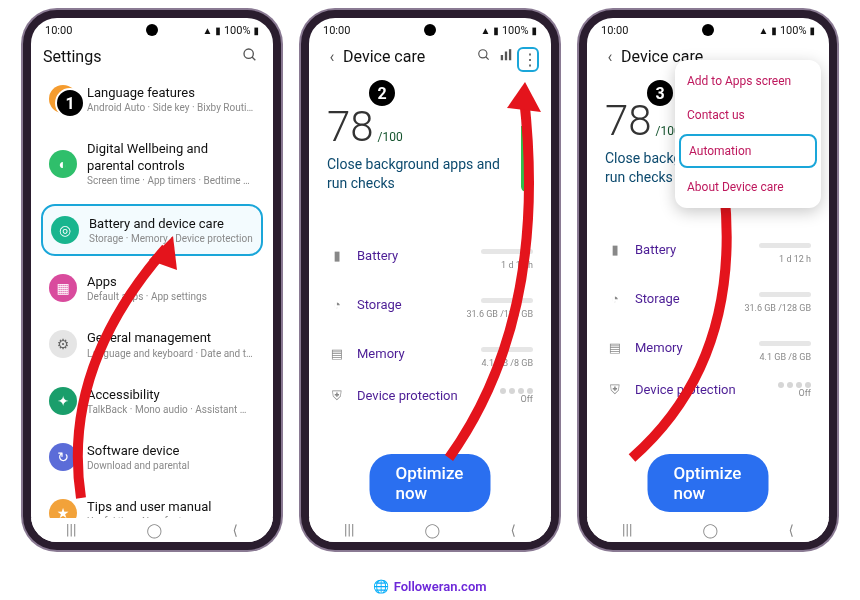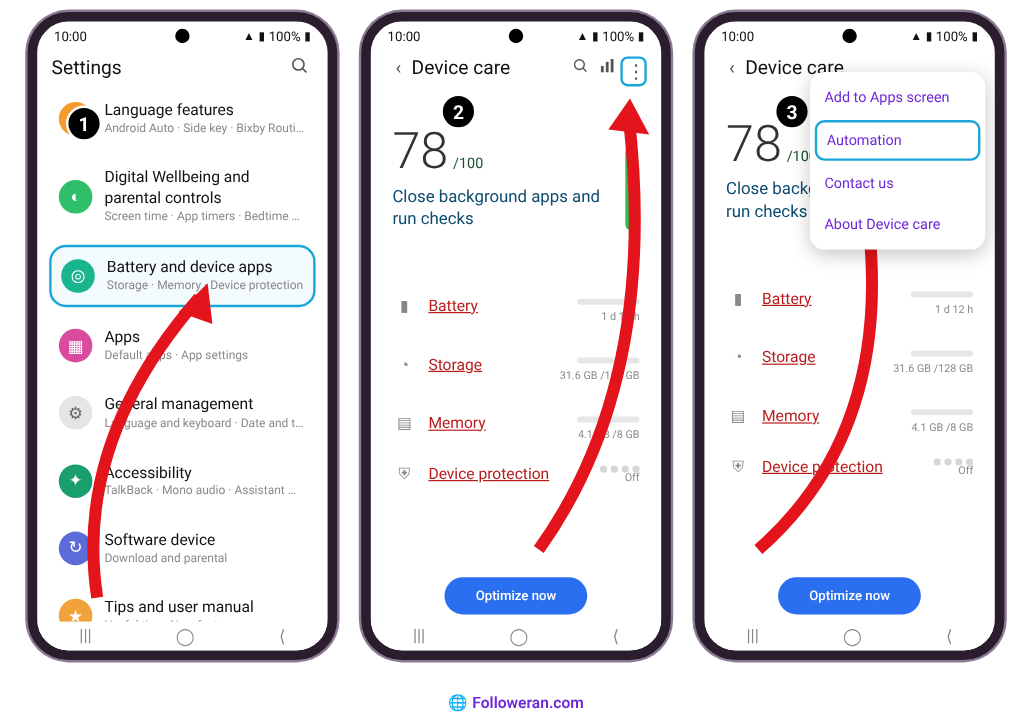--- a/index.html
+++ b/index.html
@@ -24,33 +24,33 @@
   .sep { height: 8px; }
   .score-block { padding: 22px 8px 8px; display: flex; align-items: flex-start; }
   .score-txt { flex: 1; }
   .score-num { font-size: 42px; font-weight: 300; color: #333; display: inline-block; }
   .score-den { font-size: 12px; color: #14532d; text-align: right; }
   .score-msg { font-size: 14px; color: #0c4a6e; line-height: 1.35; margin-top: 4px; }
   .score-bar { width: 10px; height: 84px; background: #e9e9e9; border-radius: 6px; position: relative; overflow: hidden; margin-top: 6px; margin-right: 2px; }
   .score-fill { position: absolute; bottom: 0; left: 0; right: 0; background: #2fbf4b; border-radius: 0 0 6px 6px; }
   .stat-row { display: flex; align-items: center; padding: 10px 8px; }
   .stat-row .sic { width: 20px; text-align: center; color: #888; margin-right: 10px; font-size: 13px; }
-  .stat-row .slabel { flex: 1; font-size: 13px; color: #b91c1c; text-decoration: underline; }
+  .stat-row .slabel { flex: 1; font-size: 13px; color: #4c1d95; }
   .stat-row .sval { text-align: right; }
   .stat-row .sval .small { font-size: 9px; color: #8a8a8a; display: block; }
   .prog { width: 52px; height: 5px; background: #e6e6e6; border-radius: 3px; overflow: hidden; margin-bottom: 2px; display: inline-block; }
   .prog .fill { height: 100%; background: #2fbf4b; }
   .dots4 { display: flex; gap: 3px; justify-content: flex-end; }
   .dots4 span { width: 6px; height: 6px; border-radius: 50%; background: #d6d6d6; }
-  .opt-btn { position: absolute; bottom: 30px; left: 50%; transform: translateX(-50%); background: #2a6ff0; color: #fff; font-size: 11px; font-weight: 500; padding: 9px 26px; border-radius: 22px; }
+  .opt-btn { position: absolute; bottom: 30px; left: 50%; transform: translateX(-50%); background: #2a6ff0; color: #fff; font-size: 17px; font-weight: 500; padding: 9px 26px; border-radius: 22px; }
   .navbar { position: absolute; bottom: 0; left: 0; right: 0; height: 24px; display: flex; justify-content: space-around; align-items: center; color: #888; font-size: 14px; background: #fff; }
   .step-badge { position: absolute; width: 30px; height: 30px; background: #000; color: #fff; border-radius: 50%; display: flex; align-items: center; justify-content: center; font-size: 16px; font-weight: 700; z-index: 10; border: 2px solid #fff; }
   .more-hl { border: 2px solid #1aa6d9; border-radius: 6px; padding: 1px 3px; }
   .popup { position: absolute; top: 42px; right: 8px; background: #fff; border-radius: 12px; box-shadow: 0 4px 16px rgba(0,0,0,0.22); padding: 4px 0; z-index: 20; width: 146px; }
-  .popup .item { padding: 10px 12px; font-size: 12px; color: #6d28d9; }
+  .popup .item { padding: 10px 12px; font-size: 12px; color: #be185d; }
   .popup .item.hl { border: 2px solid #1aa6d9; border-radius: 8px; margin: 2px 4px; padding: 8px 8px; }
   .arrow { position: absolute; z-index: 9; pointer-events: none; }
   .footer { position: absolute; bottom: 6px; left: 0; right: 0; text-align: center; font-size: 13px; font-weight: 600; color: #6d28d9; }
   .footer .globe { display: inline-block; margin-right: 4px; }
 </style>
 </head>
 <body>
 
 <div class="stage">
 
@@ -88,21 +88,21 @@
         <div class="ic" style="background:#2fbf6b;color:#fff">◐</div>
         <div class="txt">
             <div class="ttl">Digital Wellbeing and parental controls</div>
             <div class="sub">Screen time · App timers · Bedtime mode</div>
           </div>
       </div>
       <div class="card-gap"></div>
       <div class="row hl">
         <div class="ic" style="background:#19b58e;color:#fff">◎</div>
         <div class="txt">
-            <div class="ttl">Battery and device apps</div>
+            <div class="ttl">Battery and device care</div>
             <div class="sub">Storage · Memory · Device protection</div>
           </div>
       </div>
       <div class="card-gap"></div>
       <div class="row">
         <div class="ic" style="background:#d94b9d;color:#fff">▦</div>
         <div class="txt">
             <div class="ttl">Apps</div>
             <div class="sub">Default apps · App settings</div>
           </div>
@@ -250,22 +250,22 @@
         <span class="sb-icon">▮</span>
       </div>
     </div>
     <div class="header">
       <div class="icon">‹</div>
       <div class="title">Device care</div>
     </div>
     <div class="step-badge" style="top:60px;left:58px">3</div>
     <div class="popup">
       <div class="item">Add to Apps screen</div>
+      <div class="item">Contact us</div>
       <div class="item hl">Automation</div>
-      <div class="item">Contact us</div>
       <div class="item">About Device care</div>
     </div>
     <div class="scroll">
       <div class="score-block">
         <div class="score-txt">
           <span class="score-num">78</span>
           <span class="score-den">/100</span>
           <div class="score-msg">Close background apps and run checks</div>
         </div>
         <div class="score-bar">

